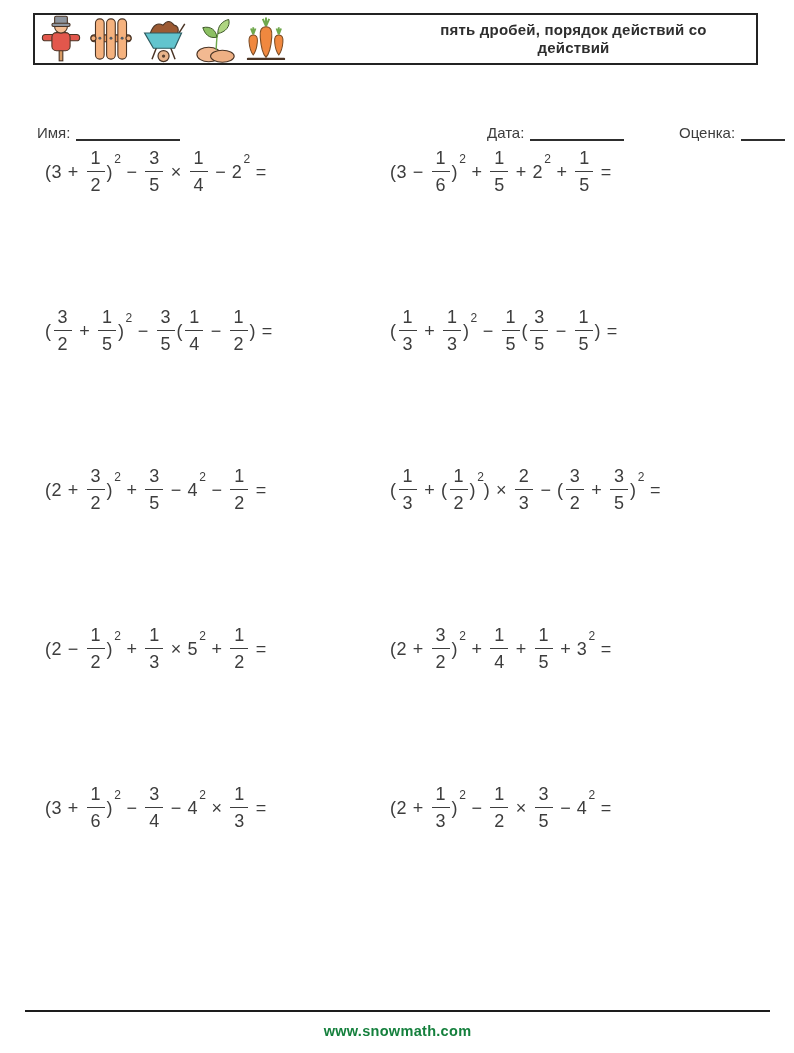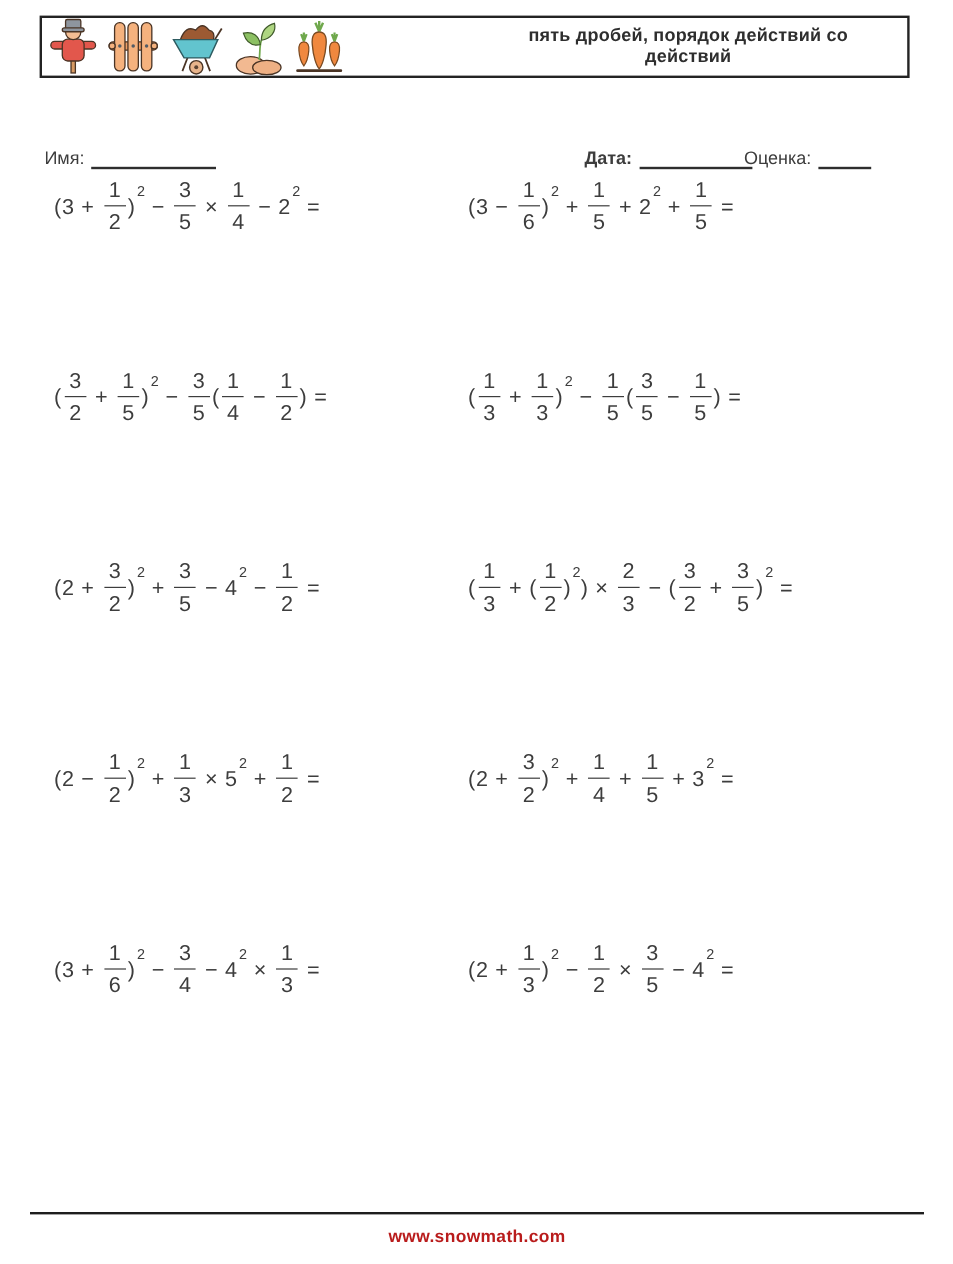--- a/index.html
+++ b/index.html
@@ -25,22 +25,22 @@
   .header-icons svg{display:block;}
   .title{
     width:345px;text-align:center;
     font-size:15px;line-height:18px;font-weight:600;color:#2e2e2e;
     letter-spacing:0.2px;
   }
   
   .fields-row{position:absolute;top:96px;left:0;width:794px;height:22px;font-size:15px;margin-top:28px;}
   .field{position:absolute;display:flex;align-items:flex-end;gap:6px;white-space:nowrap;}
   .field-name{left:37px;}
-  .field-date{left:487px;font-weight:bold;}
-  .field-grade{left:620px;justify-content:flex-end;}
+  .field-date{left:487px;}
+  .field-grade{left:679px;justify-content:flex-end;}
   .blank{display:inline-block;height:15px;border-bottom:2px solid #2e2e2e;}
   .blank-name{width:104px;}
   .blank-date{width:94px;}
   .blank-grade{width:44px;}
   
   .problems{
     position:absolute;left:45px;top:148px;
     display:grid;
     grid-template-columns:345px 345px;
     grid-auto-rows:159px;
@@ -57,21 +57,21 @@
   .frac .den{display:block;padding:4px 4px 1px;}
   .msup{align-self:flex-start;font-size:12px;margin-top:5px;margin-left:1px;letter-spacing:0;}
   
   .footer{
     position:absolute;left:25px;top:1010px;width:745px;
     border-top:2px solid #1d1d1d;
     text-align:center;
   }
   .footer-text{
     display:inline-block;margin-top:11px;
-    font-size:14.5px;font-weight:bold;color:#b91c1c;letter-spacing:0.3px;
+    font-size:14.5px;font-weight:bold;color:#15803d;letter-spacing:0.3px;
   }
 </style>
 </head>
 <body>
 
 <div class="page">
 
   <div class="header-box">
     <div class="header-icons">
 

